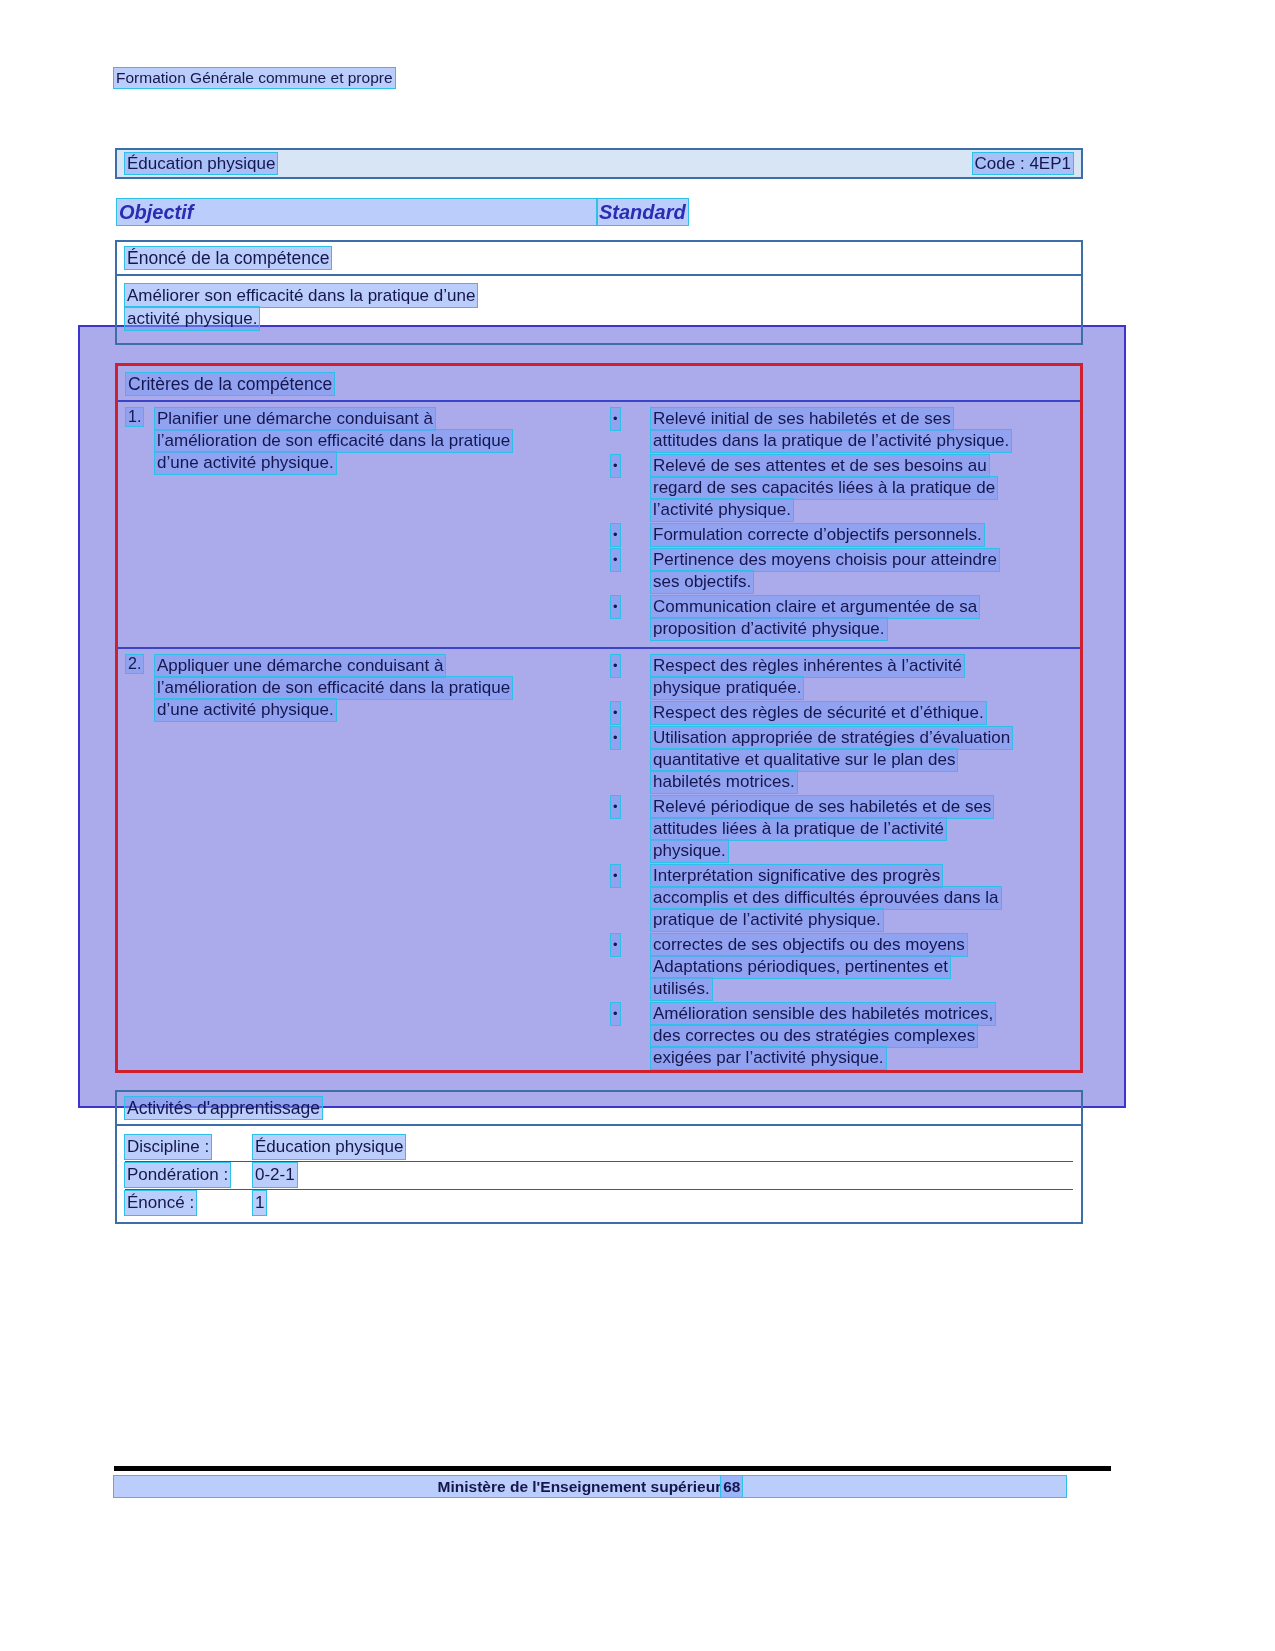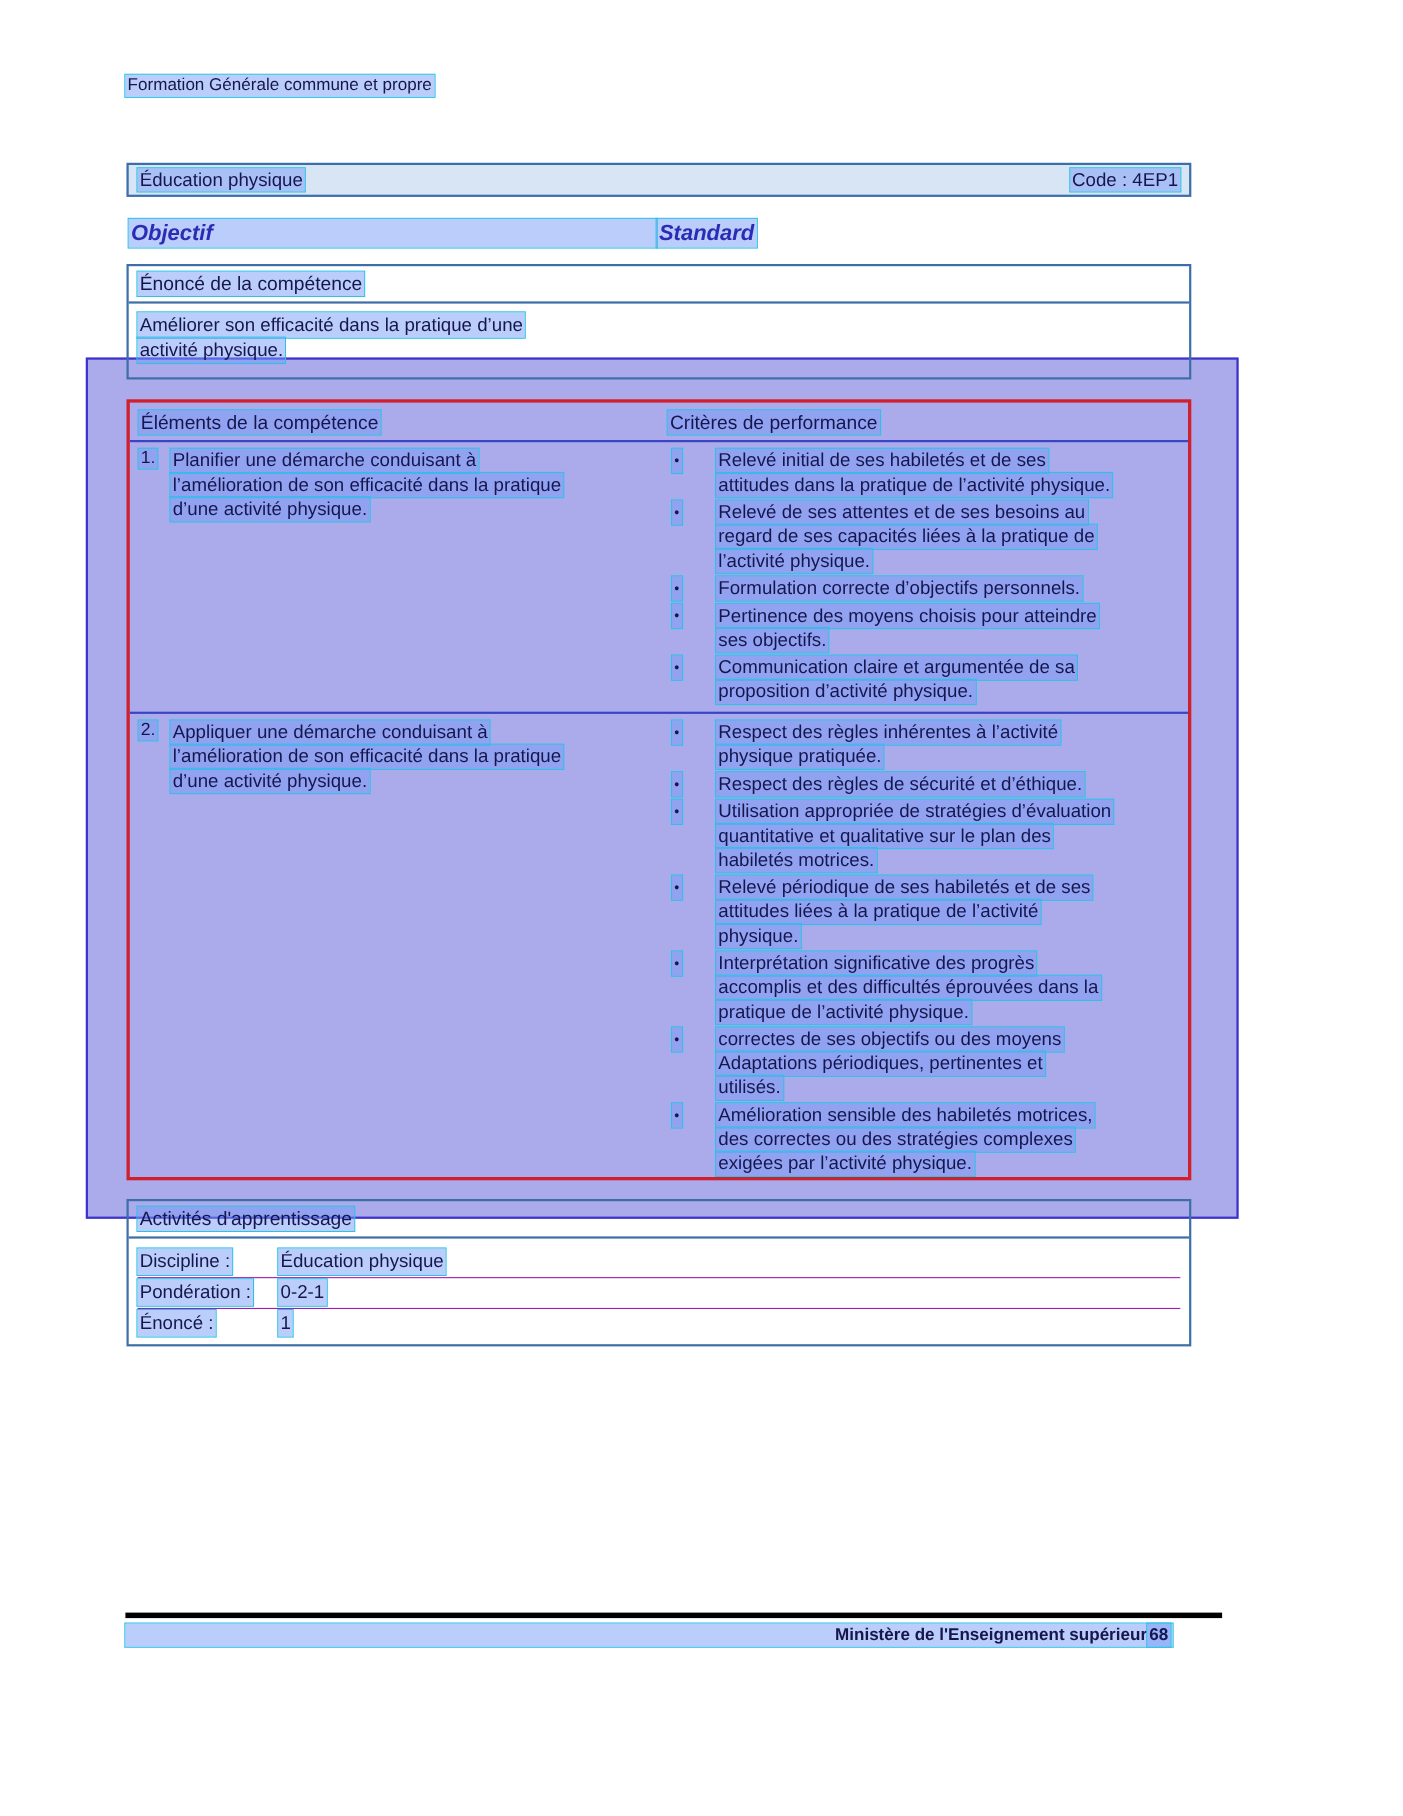--- a/index.html
+++ b/index.html
@@ -49,21 +49,21 @@
   .crit{display:flex;margin-bottom:3px;align-items:flex-start}
   .bullet{width:44px;padding-left:4px;font-size:13px;line-height:22px}
   .crit-lines{flex:1}
 
   #activites-box{position:absolute;left:115px;top:1090px;width:968px;border:2px solid var(--box-border);z-index:2;padding:5px 8px 5px}
   .arow{display:flex;font-size:17px;line-height:24px;padding:1px 0 2px}
   .arow + .arow{border-top:1px solid #a21caf}
   .alabel{width:128px}
 
   #footer-line{position:absolute;left:114px;top:1466px;width:997px;height:5px;background:#000}
-  #footer-row{position:absolute;left:114px;top:1476px;width:952px;display:flex;justify-content:flex-end;
+  #footer-row{position:absolute;left:114px;top:1476px;width:952px;display:flex;justify-content:center;
     font-size:15.5px;font-weight:bold;line-height:21px}
 </style>
 </head>
 <body>
 
 <div id="page">
 
   <div id="header-note">
     <span class="hl">Formation Générale commune et propre</span>
   </div>
@@ -89,24 +89,21 @@
       <span class="hl">Améliorer son efficacité dans la pratique d’une</span>
     </div>
     <div class="line">
       <span class="hl">activité physique.</span>
     </div>
   </div>
 
   <div id="table">
     <div id="table-header">
       <span class="h1 box-title">
-        <span class="hl">Éléments de la compétence</span>
-      </span>
-      <span class="h2 box-title">
-        <span class="hl">Critères de performance</span>
+        <span class="hl">Critères de la compétence</span>
       </span>
     </div>
     <div id="table-body">
         <div class="trow">
           <div class="tcell-left">
             <div class="num"><span class="hl">1.</span></div>
             <div class="elines">
               <div class="line"><span class="hl">Planifier une démarche conduisant à</span></div>
               <div class="line"><span class="hl">l’amélioration de son efficacité dans la pratique</span></div>
               <div class="line"><span class="hl">d’une activité physique.</span></div>

